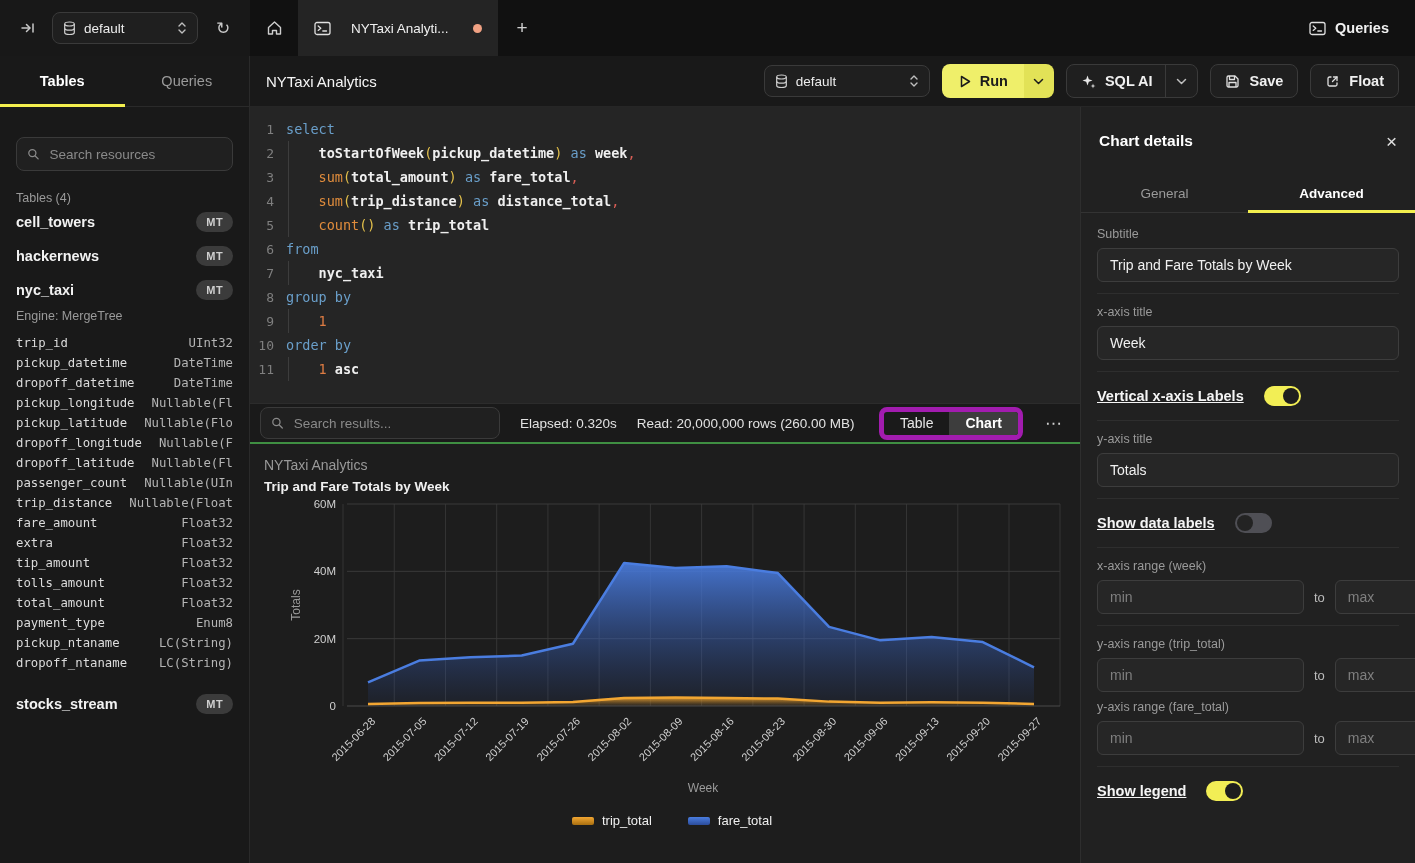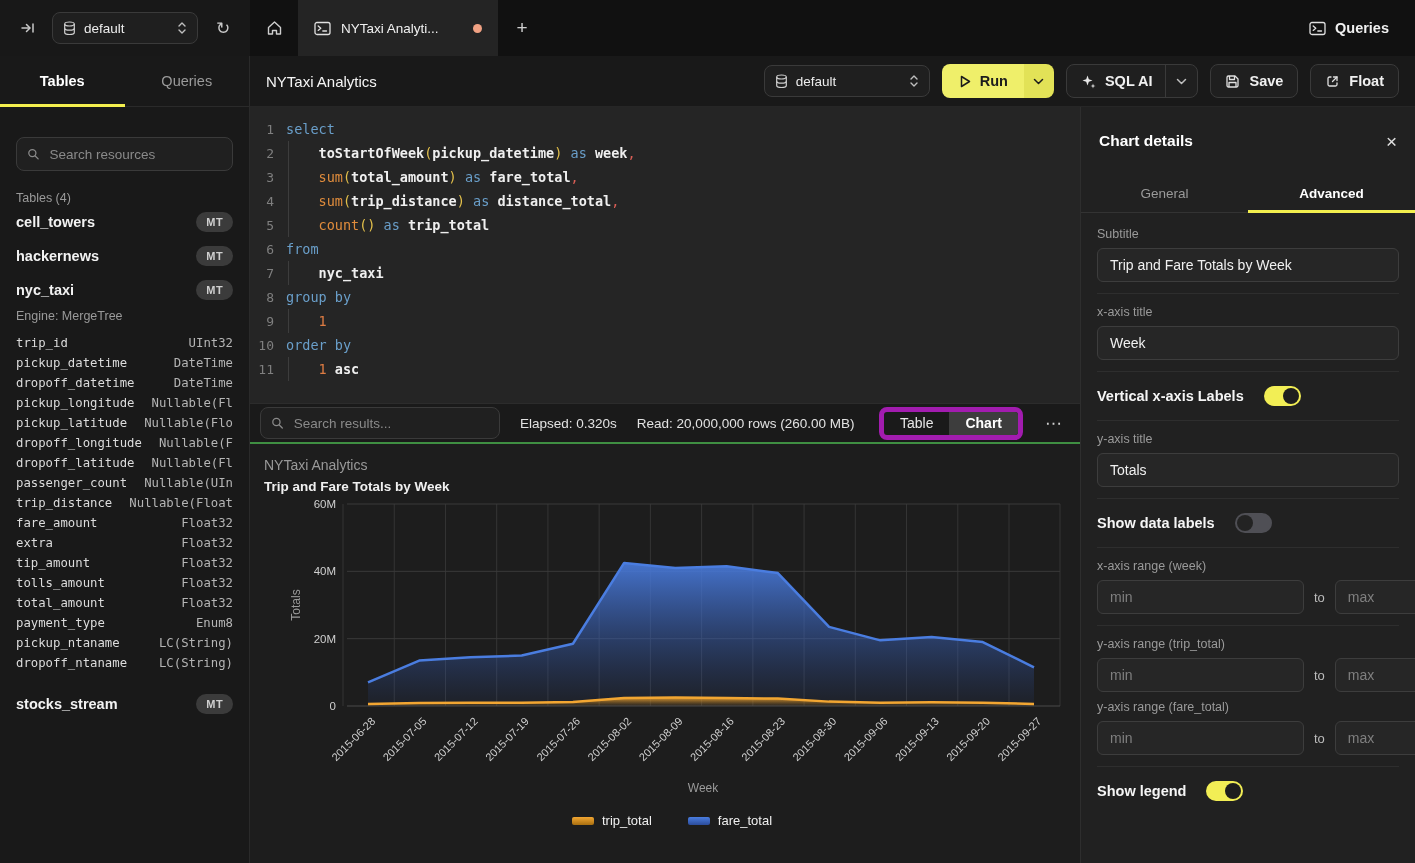--- a/index.html
+++ b/index.html
@@ -13,21 +13,21 @@
   svg.ic { display:block; }
 
   
   .topbar { height:56px; display:flex; align-items:stretch; }
   .topbar-left { width:250px; background:#181818; display:flex; align-items:center; gap:10px; padding:0 12px; }
   .icon-btn { display:flex; align-items:center; justify-content:center; width:30px; height:30px; border-radius:6px; color:#c8c8c8; cursor:pointer; }
   .select-pill { height:32px; border:1px solid #3a3a3a; background:#1f1f1f; border-radius:8px; display:flex; align-items:center; gap:8px; padding:0 10px; flex:1; }
   .select-pill .val { font-size:13.5px; color:#ededed; flex:1; }
   .tabstrip { flex:1; background:#111111; display:flex; align-items:stretch; }
   .home-btn { width:48px; display:flex; align-items:center; justify-content:center; color:#cfcfcf; }
-  .etab { width:200px; background:#242424; display:flex; align-items:center; gap:10px; padding:0 16px; }
+  .etab { width:200px; background:#242424; display:flex; align-items:center; gap:20px; padding:0 16px; }
   .etab-label { font-size:13.5px; color:#f0f0f0; white-space:nowrap; overflow:hidden; flex:1; }
   .dirty-dot { width:9px; height:9px; border-radius:50%; background:#f0a183; flex:none; }
   .tab-add { width:48px; display:flex; align-items:center; justify-content:center; color:#cfcfcf; font-size:19px; }
   .queries-top { margin-left:auto; margin-right:26px; display:flex; align-items:center; gap:9px; color:#f0f0f0; font-size:14.5px; font-weight:600; }
 
   
   .main { display:flex; height:807px; }
 
   
   .sidebar { width:250px; background:#191919; border-right:1px solid #2a2a2a; display:flex; flex-direction:column; }
@@ -105,21 +105,21 @@
   .panel-close { margin-left:auto; font-size:19px; color:#e0e0e0; cursor:pointer; line-height:1; }
   .panel-tabs { height:38px; flex:none; display:flex; border-bottom:1px solid #333333; }
   .panel-tab { flex:1; display:flex; align-items:center; justify-content:center; font-size:13.5px; color:#9a9a9a; position:relative; cursor:pointer; }
   .panel-tab.active { color:#ffffff; font-weight:700; }
   .panel-tab.active::after { content:""; position:absolute; left:0; right:0; bottom:-1px; height:3px; background:#f3ef4e; }
   .panel-body { flex:1; padding:6px 16px 0 16px; overflow:hidden; }
   .field-label { color:#9a9a9a; font-size:12.5px; margin:8px 0 7px 0; }
   .field-input { width:100%; height:34px; border:1px solid #3d3d3d; border-radius:6px; background:#262626; color:#f0f0f0; font-size:14px; padding:0 12px; outline:none; font-family:"Liberation Sans", sans-serif; }
   .field-input::placeholder { color:#7f7f7f; }
   .sep { border:none; border-top:1px solid #2e2e2e; margin:11px 0; }
-  .toggle-row { display:flex; align-items:center; gap:20px; font-size:14.5px; font-weight:600; color:#f5f5f5; height:26px; margin:2px 0; }
+  .toggle-row { display:flex; align-items:center; gap:20px; font-size:14.5px; font-weight:600; color:#f5f5f5; height:26px; margin:2px 0;text-decoration:underline; }
   .toggle { width:37px; height:20px; border-radius:10px; position:relative; cursor:pointer; flex:none; }
   .toggle.on { background:#f2ee55; }
   .toggle.on::after { content:""; position:absolute; right:2px; top:2px; width:16px; height:16px; border-radius:50%; background:#1e1e1e; }
   .toggle.off { background:#4f4f55; }
   .toggle.off::after { content:""; position:absolute; left:2px; top:2px; width:16px; height:16px; border-radius:50%; background:#232323; }
   .range-row { display:flex; align-items:center; gap:10px; }
   .range-row .field-input { flex:1; width:auto; }
   .to-label { color:#bbbbbb; font-size:13px; flex:none; }
 </style>
 </head>

